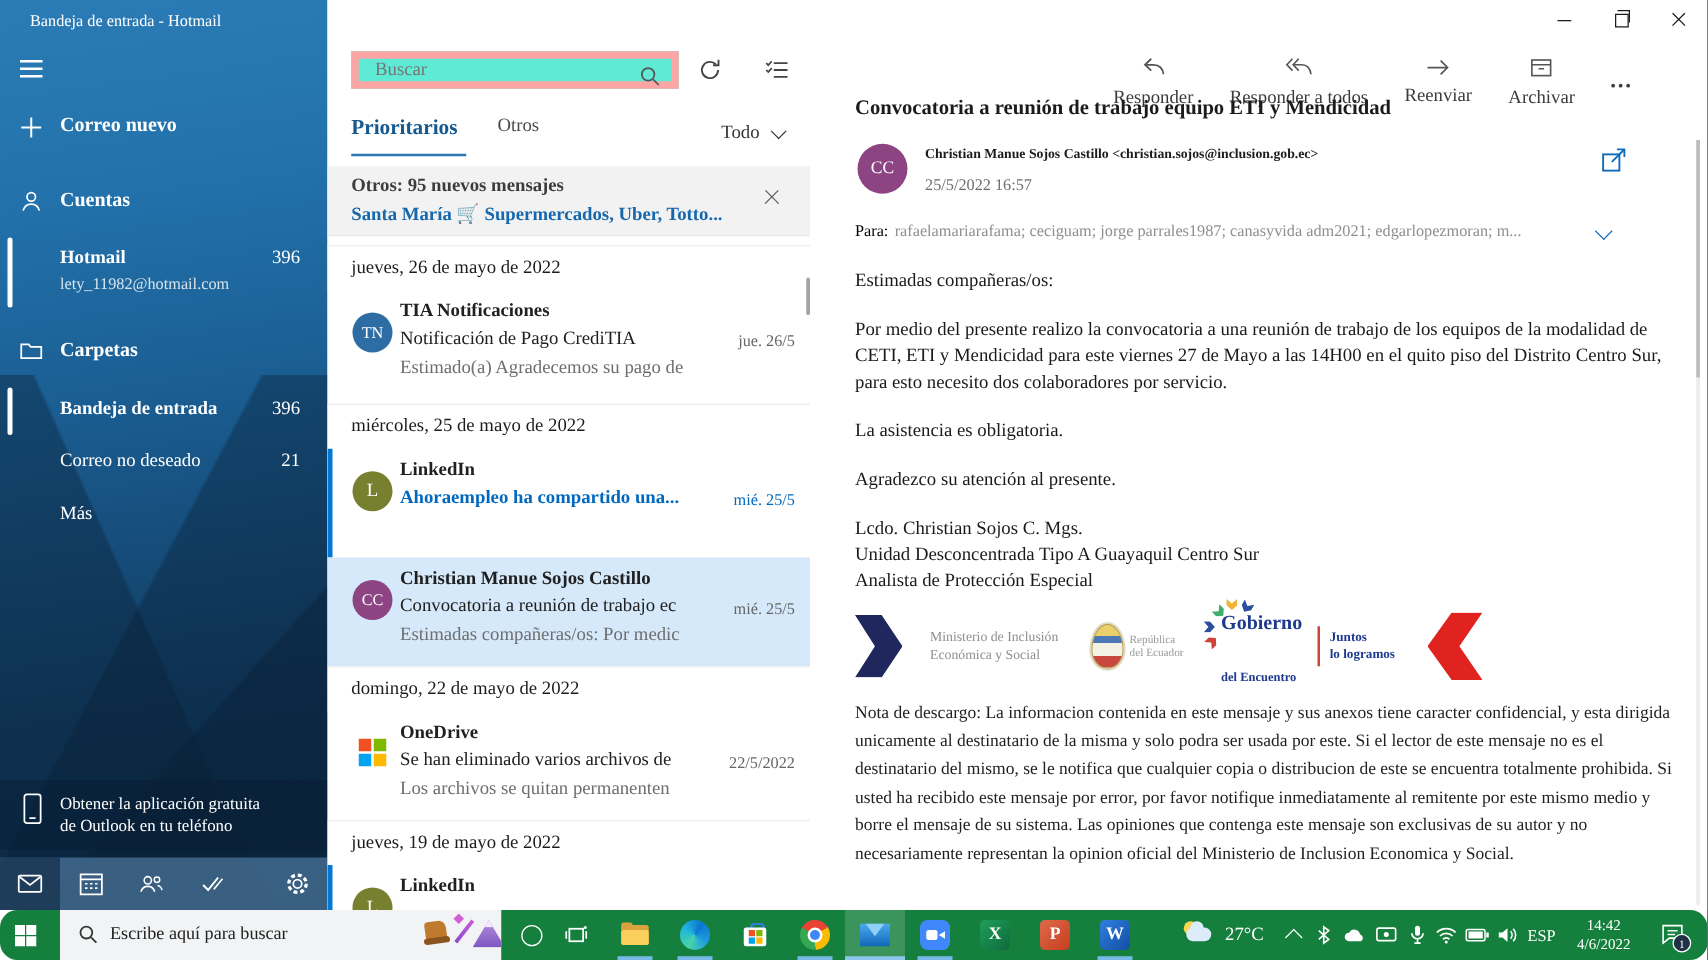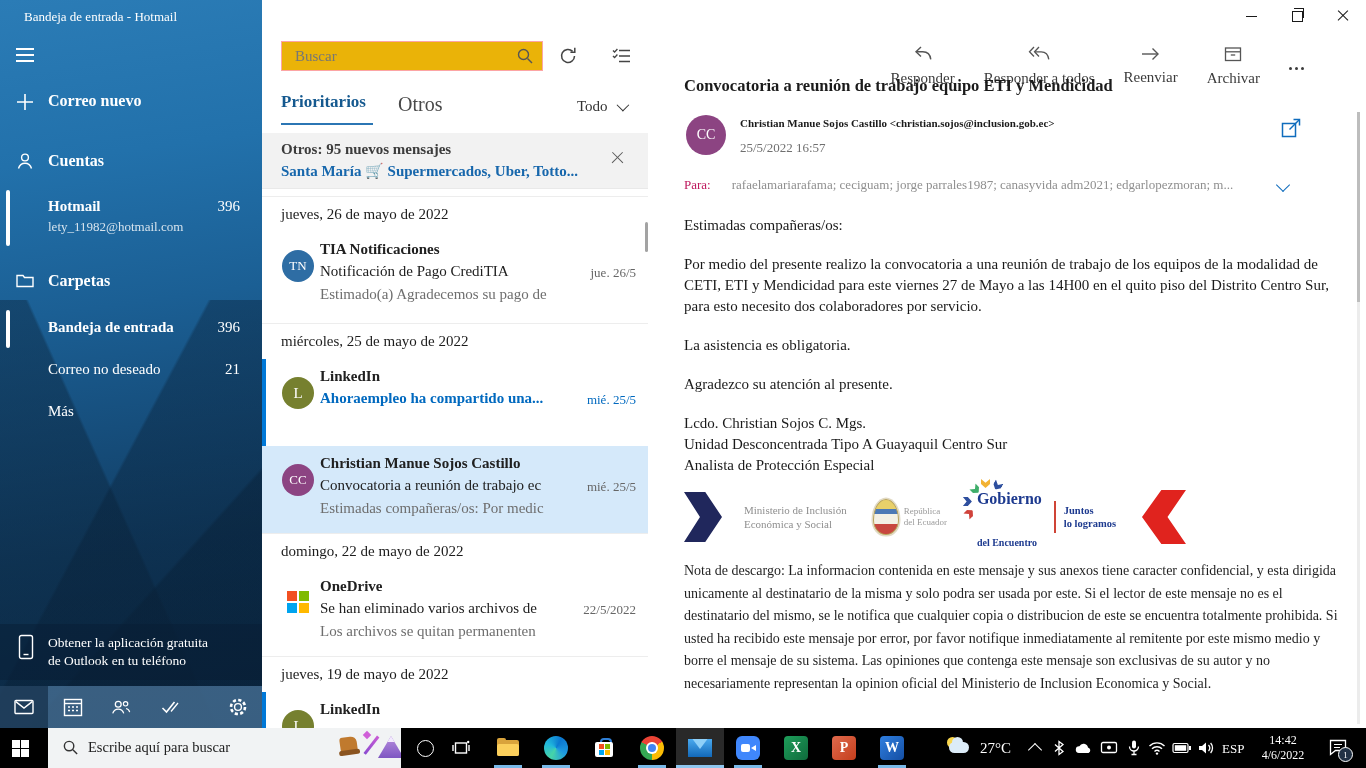--- a/index.html
+++ b/index.html
@@ -37,28 +37,28 @@
   .side-email{position:absolute;left:48px;font-size:13px;color:rgba(255,255,255,.82);}
   .side-icon{position:absolute;}
   .promo{position:absolute;left:0;top:624px;width:262px;height:56px;background:rgba(8,30,52,.48);}
   .promo-text{position:absolute;left:48px;top:10px;font-size:13.5px;line-height:18px;color:#fff;}
   .bottomnav{position:absolute;left:0;top:686px;width:262px;height:42px;background:rgba(105,156,200,.5);}
   .bottomnav .seltile{position:absolute;left:0;top:0;width:48px;height:42px;background:rgba(9,33,57,.55);}
   .navicon{position:absolute;top:10px;width:22px;height:22px;}
 
   
   .list{position:absolute;left:262px;top:32px;width:386px;height:696px;background:#fff;border-right:1px solid #e4e4e4;overflow:hidden;}
-  .searchbox{position:absolute;left:19px;top:9px;width:262px;height:30px;box-sizing:border-box;border:1px solid #fca5a5;background:#eab308;}
+  .searchbox{position:absolute;left:19px;top:9px;width:262px;height:30px;box-sizing:border-box;border:6px solid #fca5a5;background:#5eead4;}
   .searchbox input{position:absolute;left:0;top:0;width:100%;height:100%;border:none;outline:none;padding:0 34px 0 13px;font-size:15px;font-family:inherit;color:#444;box-sizing:border-box;background:transparent;}
   .searchbox input::placeholder{color:#767676;opacity:1;}
   .sb-glass{position:absolute;right:8px;top:5px;}
   .tool20{width:22px;height:22px;}
   .tab-primary{position:absolute;left:19px;top:60px;font-size:17px;font-weight:700;color:#15598f;}
   .tab-underline{position:absolute;left:19px;top:91px;width:92px;height:2px;background:#2b76b4;}
-  .tab-other{position:absolute;left:136px;top:61px;font-size:20px;color:#494949;}
+  .tab-other{position:absolute;left:136px;top:61px;font-size:15px;color:#494949;}
   .filter{position:absolute;left:315px;top:66px;font-size:15px;color:#333;display:flex;align-items:center;gap:9px;}
   .caret-down{width:8px;height:8px;border-right:1.6px solid #333;border-bottom:1.6px solid #333;transform:rotate(45deg) translateY(-2px);}
   .banner{position:absolute;left:0;top:101px;width:386px;height:55px;background:#f2f2f2;border-bottom:1px solid #e9e9e9;}
   .banner-title{position:absolute;left:19px;top:8px;font-size:15px;font-weight:700;color:#3c3c3c;}
   .banner-sub{position:absolute;left:19px;top:29px;font-size:15px;font-weight:700;color:#1767ac;white-space:nowrap;}
   .banner-x{position:absolute;left:348px;top:18px;width:14px;height:14px;}
   .banner-x::before,.banner-x::after{content:"";position:absolute;left:0;top:6px;width:15px;height:1.4px;background:#5a5a5a;}
   .banner-x::before{transform:rotate(45deg);}.banner-x::after{transform:rotate(-45deg);}
   .ghdr{position:absolute;left:0;width:386px;height:36px;border-top:1px solid #ededed;background:#fff;}
   .ghdr span{position:absolute;left:19px;top:9px;font-size:15px;color:#1c1c1c;}
@@ -81,21 +81,21 @@
   .rtoolbar{position:absolute;top:13px;right:62px;display:flex;gap:29px;align-items:center;}
   .rtb{display:flex;align-items:center;gap:8px;font-size:15px;color:#3b3b3b;white-space:nowrap;flex-direction:column;}
   .moredots{display:flex;gap:3px;align-items:center;padding-top:4px;}
   .moredots i{width:3px;height:3px;border-radius:50%;background:#3b3b3b;}
   .rsubject{position:absolute;left:36px;top:44px;right:30px;font-size:16.5px;font-weight:700;color:#1b1b1b;}
   .ravatar{position:absolute;left:38px;top:83px;width:40px;height:40px;border-radius:50%;display:flex;align-items:center;justify-content:center;color:#fff;font-size:14px;}
   .rsender{position:absolute;left:92px;top:85px;font-size:11px;font-weight:700;color:#1b1b1b;white-space:nowrap;}
   .rstamp{position:absolute;left:92px;top:108px;font-size:13px;color:#6f6f6f;}
   .openicon{position:absolute;left:632px;top:85px;}
   .pararow{position:absolute;left:36px;top:145px;width:584px;font-size:13px;display:flex;}
-  .para-label{color:#be185d;margin-right:21px;flex:none;}
+  .para-label{color:#000000;margin-right:5px;flex:none;}
   .para-rcpts{color:#8f8f8f;white-space:nowrap;overflow:hidden;flex:1;}
   .para-caret{position:absolute;left:630px;top:148px;width:9px;height:9px;border-right:1.7px solid #0f6cbd;border-bottom:1.7px solid #0f6cbd;transform:rotate(45deg);}
   .rbody{position:absolute;left:36px;top:183px;width:662px;font-size:15px;line-height:21px;color:#1a1a1a;}
   .rbody p{margin:0 0 18px 0;}
   .rbody .sig{margin:0;}
   .logosrow{display:flex;align-items:center;margin:12px 0 0 0;height:58px;}
   .chev-navy{width:38px;height:50px;background:#20275c;flex:none;
     clip-path:polygon(0 0,56% 0,100% 50%,56% 100%,0 100%,42% 50%);}
   .chev-red{width:44px;height:54px;background:#e0231e;flex:none;
     clip-path:polygon(100% 0,44% 0,0 50%,44% 100%,100% 100%,58% 50%);}
@@ -111,21 +111,21 @@
   .gob-arrows{position:absolute;left:-14px;top:-2px;width:46px;height:40px;}
   .garr{position:absolute;width:9px;height:9px;}
   .garr i{display:block;width:100%;height:100%;clip-path:polygon(0 0,55% 0,100% 50%,55% 100%,0 100%,42% 50%);}
   .gdiv{width:2px;height:32px;background:#cf4436;margin-left:12px;flex:none;}
   .gob-right{font-size:10.5px;font-weight:700;color:#1d3a8f;line-height:13px;margin-left:8px;}
   .disclaimer{margin-top:14px;width:656px;font-size:14px;line-height:22.5px;color:#1f1f1f;}
   .rscroll-track{position:absolute;right:6px;top:80px;width:3px;height:612px;background:#ececec;}
   .rscroll-thumb{position:absolute;right:6px;top:80px;width:3px;height:190px;background:#bdbdbd;}
 
   
-  .taskbar{position:absolute;left:0;top:728px;width:1366px;height:40px;background:#000000;}
+  .taskbar{position:absolute;left:0;top:728px;width:1366px;height:40px;background:#15803d;border-radius:14px;}
   .startbtn{position:absolute;left:12px;top:12px;width:17px;height:17px;display:grid;grid-template-columns:7.5px 7.5px;grid-template-rows:7.5px 7.5px;gap:1.6px;}
   .startbtn i{background:#fff;display:block;}
   .tsearch{position:absolute;left:48px;top:0;width:353px;height:40px;background:#f1f3f4;overflow:hidden;}
   .tsearch-glass{position:absolute;left:14px;top:11px;}
   .tsearch-ph{position:absolute;left:40px;top:11px;font-size:14.5px;color:#202020;}
   .art-boot{position:absolute;left:292px;top:9px;width:17px;height:15px;background:#c07a2e;border-radius:3px 6px 3px 3px;transform:rotate(-8deg);}
   .art-boot::after{content:"";position:absolute;left:-2px;bottom:-3px;width:21px;height:5px;background:#8a5420;border-radius:3px;}
   .art-wand{position:absolute;left:322px;top:6px;width:2.5px;height:22px;background:linear-gradient(180deg,#c95bd4,#8a4bd0);transform:rotate(38deg);}
   .art-star{position:absolute;left:316px;top:4px;width:6px;height:6px;background:#d05fd8;transform:rotate(45deg);}
   .art-mtn{position:absolute;left:330px;top:8px;width:26px;height:22px;background:linear-gradient(180deg,#b78ede,#7e57c2);clip-path:polygon(50% 0,100% 100%,0 100%);}

